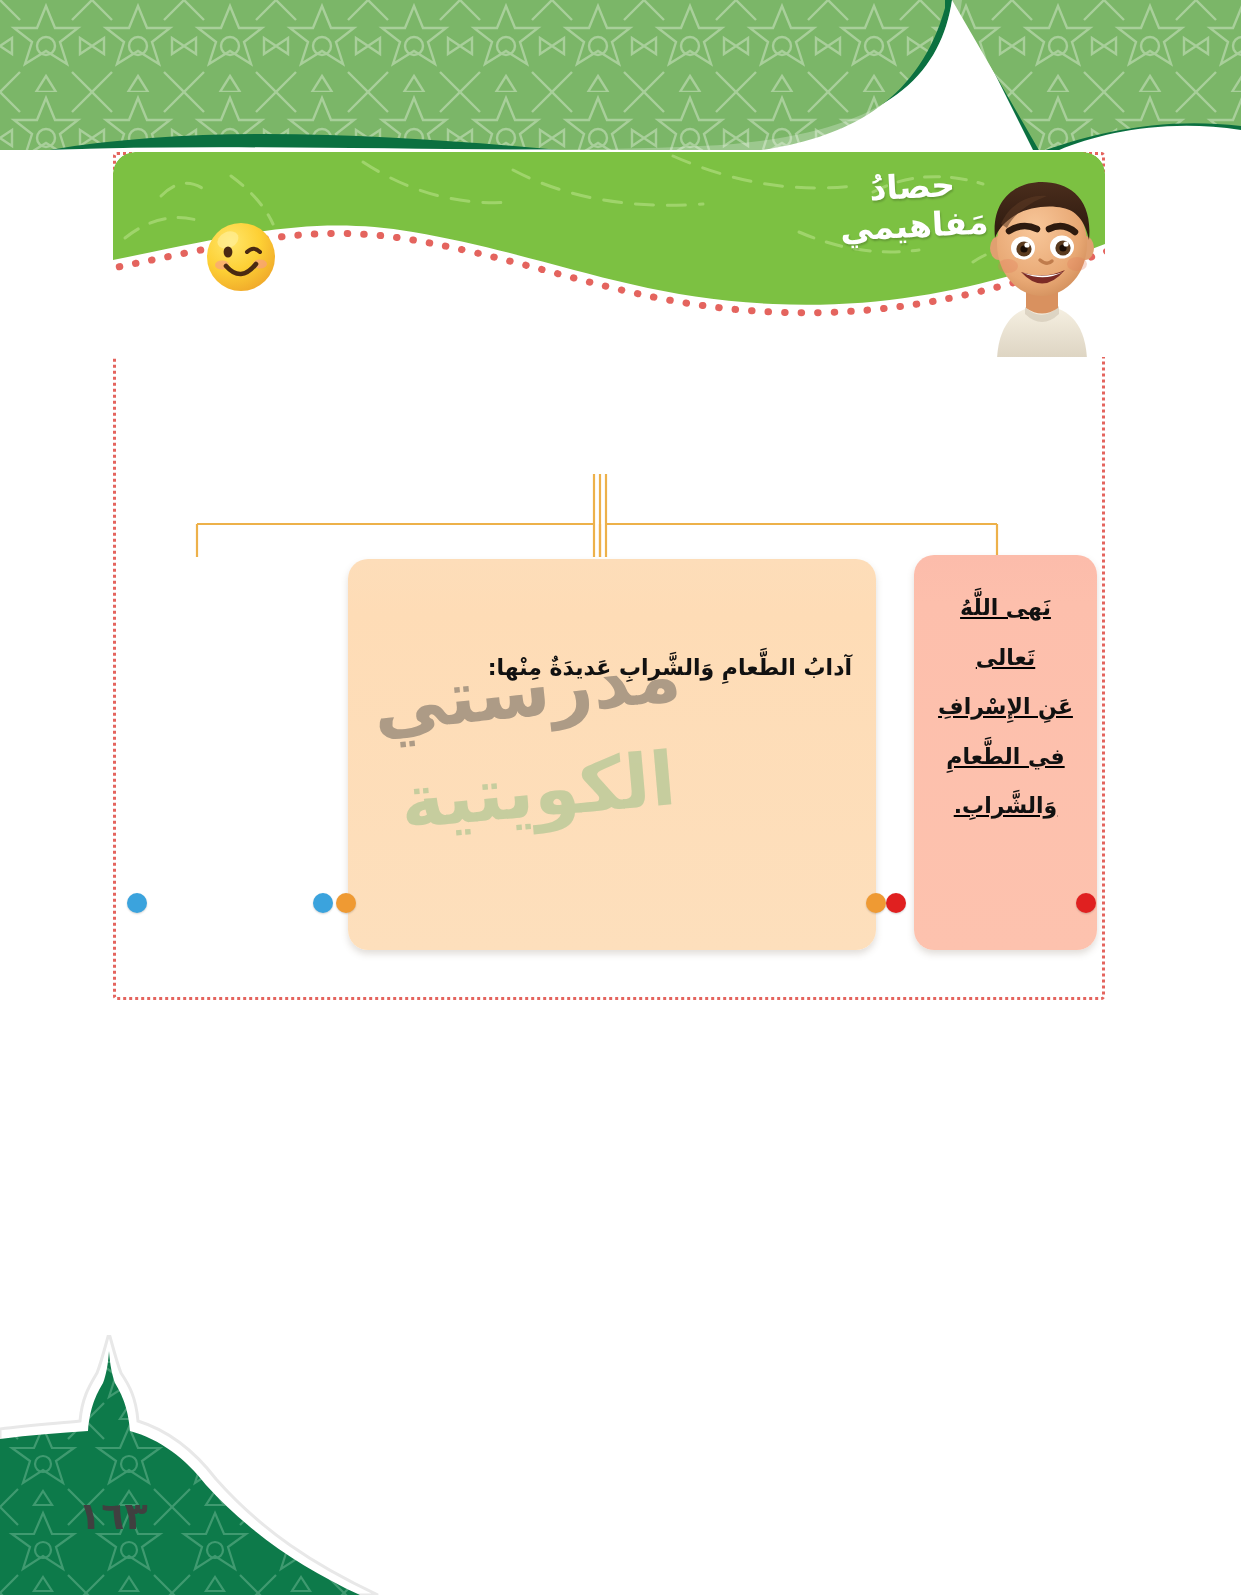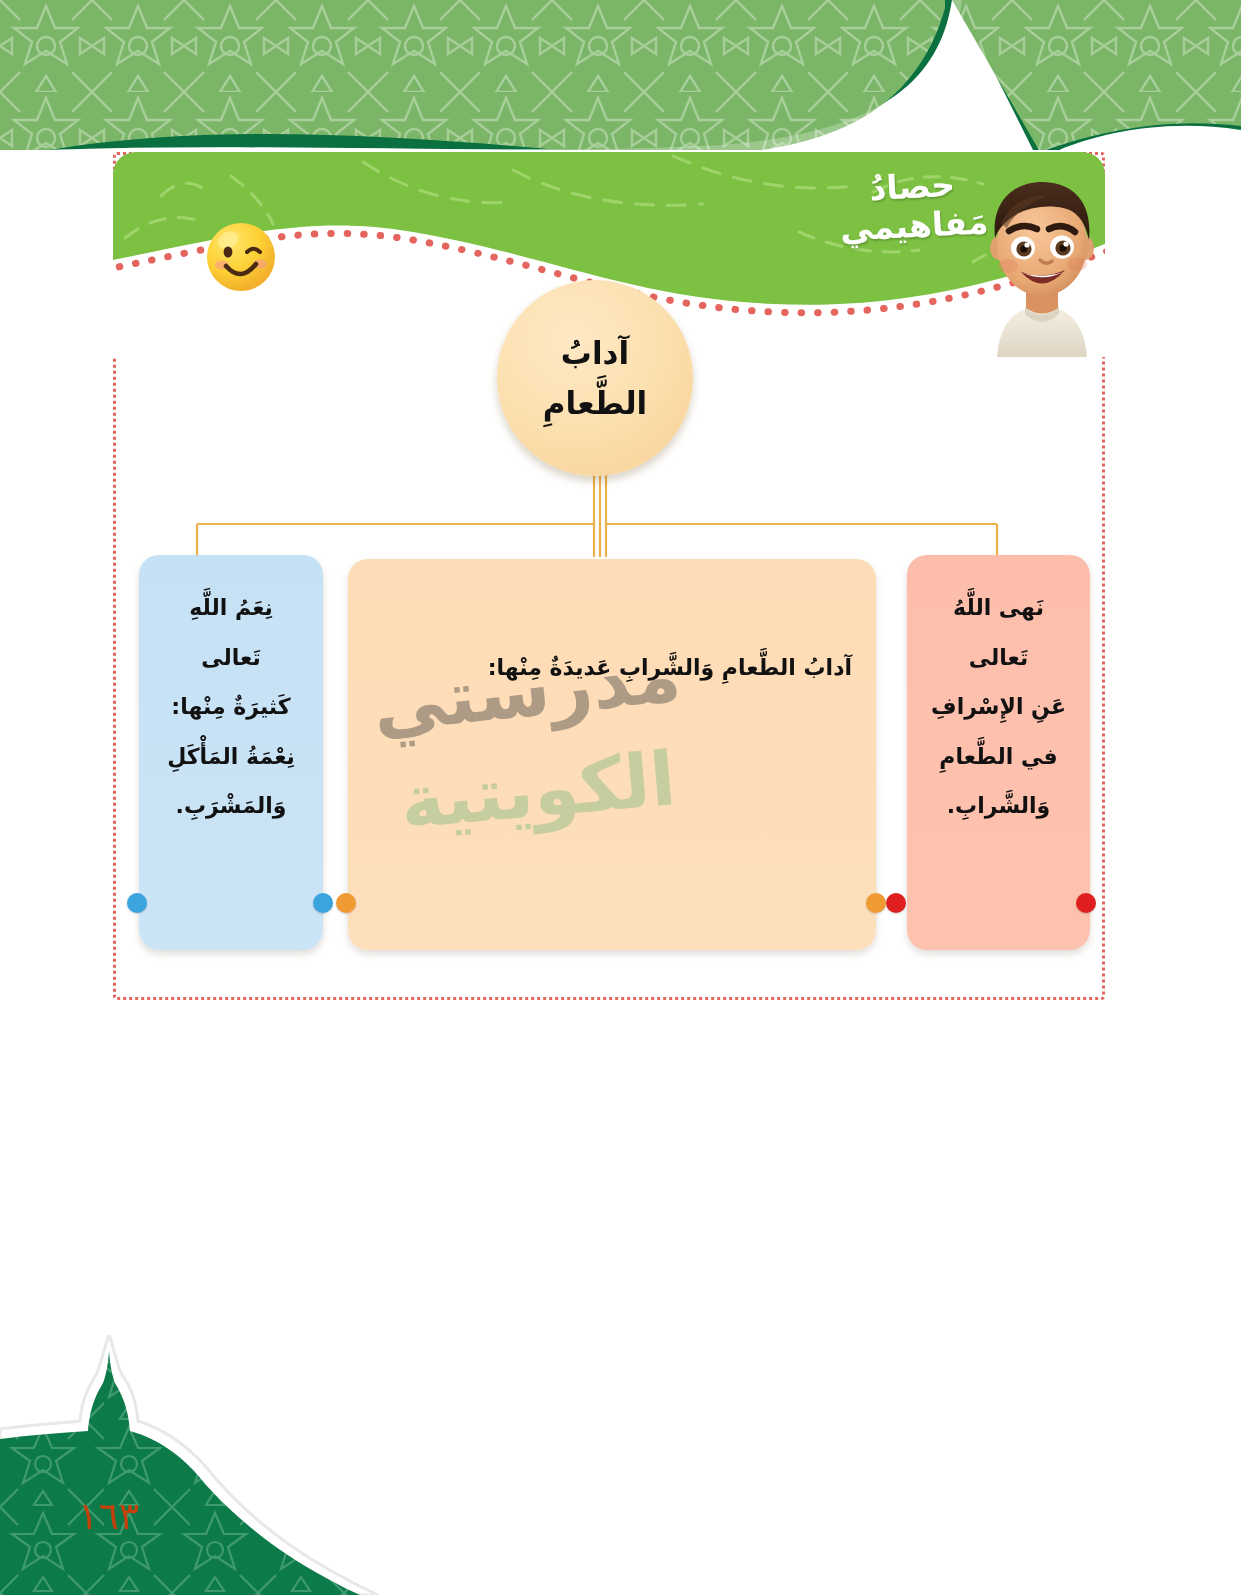--- a/index.html
+++ b/index.html
@@ -144,25 +144,26 @@
     line-height: 1.92;
     color: #111111;
     text-align: center;
     font-weight: 600;
     white-space: pre-line;
     position: relative;
     z-index: 2;
   }
 
   .box-pink {
-    right: 15px;
+    right: 8px;
     top: 0;
     width: 183px;
     height: 395px;
     background: linear-gradient(180deg, #fcbcab 0%, #fdbfac 12%, #fdc2ae 100%);
+    text-decoration: underline;
   }
   .box-pink .txt { line-height: 2.25; font-size: 22px; }
 
   .box-center {
     right: 229px;
     top: 4px;
     width: 528px;
     height: 391px;
     background: linear-gradient(180deg, #fdddb9 0%, #fedcb6 14%, #fddfbc 100%);
   }
@@ -217,23 +218,23 @@
     bottom: 0;
     width: 1241px;
     height: 260px;
     overflow: hidden;
     pointer-events: none;
   }
   .page-number {
     position: absolute;
     left: 78px;
     bottom: 57px;
-    color: #c2410c;
+    color: #404040;
     font-size: 38px;
-    font-weight: normal;
+    font-weight: bold;
     letter-spacing: 2px;
     z-index: 5;
     font-family: "DejaVu Sans", "Liberation Sans", sans-serif;
   }
 </style>
 </head>
 <body>
 
 <div id="page">
 
@@ -396,24 +397,20 @@
           <path d="M84,372 H481"></path>
           <path d="M493,372 H884"></path>
 
           <path d="M84,372 V405"></path>
           <path d="M487,372 V405"></path>
           <path d="M884,372 V405"></path>
         </g>
       </svg>
     </div>
 
-    <div class="center-circle">
-      <div class="label">آدابُ
-الطَّعامِ</div>
-    </div>
 
     <div class="boxes">
 
       <div class="node-box box-pink">
         <div class="txt">نَهى اللَّهُ تَعالى
 عَنِ الإِسْرافِ
 في الطَّعامِ
 وَالشَّرابِ.</div>
       </div>
       <div class="edge-dot" style="right:9px; top:338px; width:20px; height:20px; background:#e02020;"></div>
@@ -428,26 +425,20 @@
           <span class="head">آدابُ الطَّعامِ وَالشَّرابِ عَديدَةٌ مِنْها:</span>
           <br>
           <br>
           <br>
           
         </div>
       </div>
       <div class="edge-dot" style="right:219px; top:338px; width:20px; height:20px; background:#ef9a33;"></div>
       <div class="edge-dot" style="right:749px; top:338px; width:20px; height:20px; background:#ef9a33;"></div>
 
-      <div class="node-box box-blue">
-        <div class="txt">نِعَمُ اللَّهِ تَعالى
-كَثيرَةٌ مِنْها:
-نِعْمَةُ المَأْكَلِ
-وَالمَشْرَبِ.</div>
-      </div>
       <div class="edge-dot" style="right:772px; top:338px; width:20px; height:20px; background:#3ba3dd;"></div>
       <div class="edge-dot" style="right:958px; top:338px; width:20px; height:20px; background:#3ba3dd;"></div>
     </div>
   </div>
 
   <div class="footer-deco">
     <svg width="1241" height="260" viewBox="0 0 1241 260">
       <defs>
         <pattern id="footStar" width="86" height="86" patternUnits="userSpaceOnUse">
           <rect width="86" height="86" fill="#0d7a4a"></rect>

